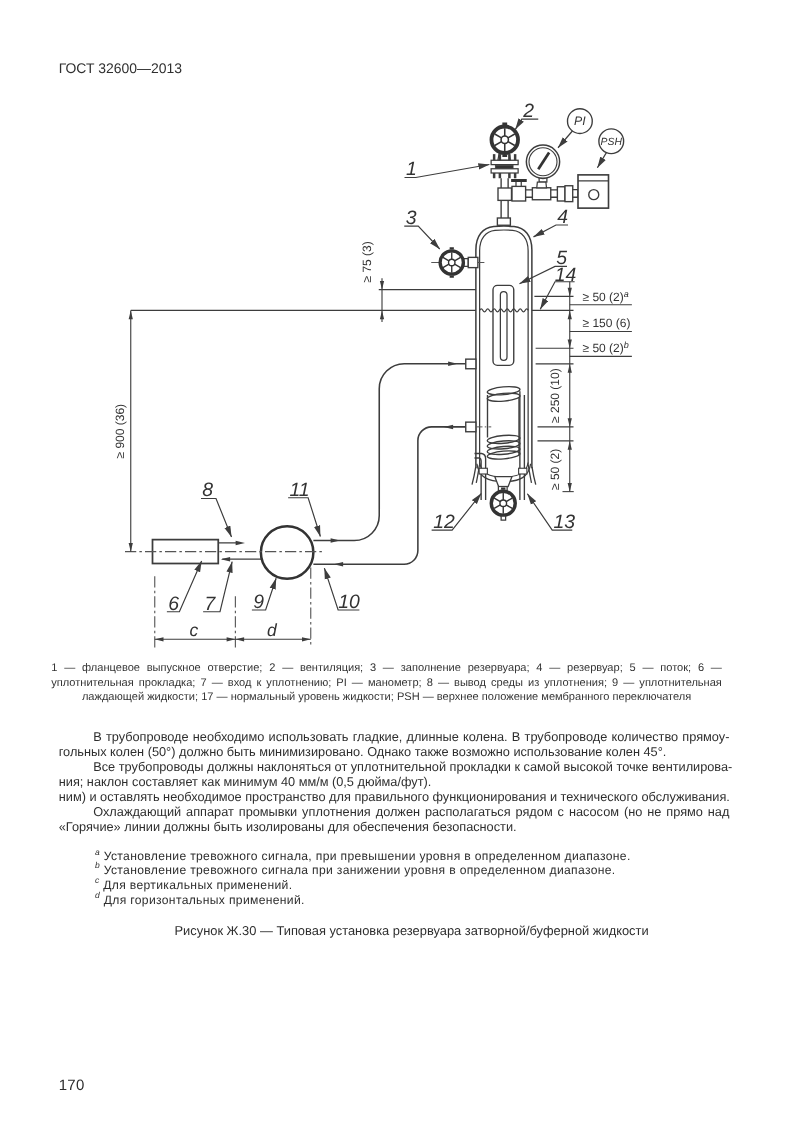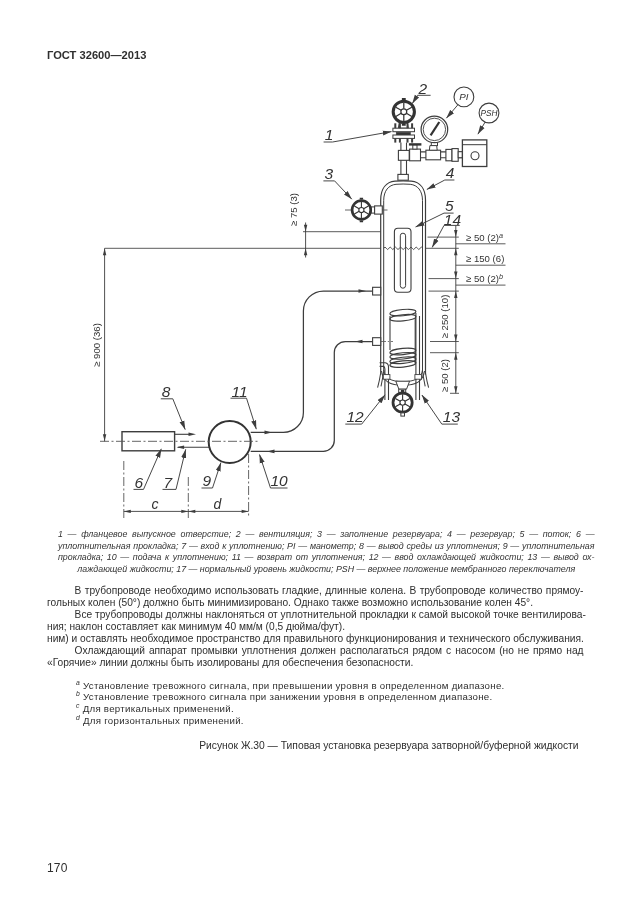--- a/index.html
+++ b/index.html
@@ -4,21 +4,21 @@
 <style>
   html,body{margin:0;padding:0}
   body{width:630px;height:913px;background:#fff;font-family:"Liberation Sans",sans-serif;color:#2f2f2f;position:relative;overflow:hidden}
   .abs{position:absolute}
   .j{text-align:justify;text-align-last:justify;white-space:nowrap}
   .nw{white-space:nowrap}
   sup{font-size:70%;line-height:0;font-style:italic}
 </style>
 </head>
 <body>
-<div class="abs" style="left:47px;top:49.3px;font-weight:bold;font-size:11.15px;line-height:12px">ГОСТ 32600—2013</div>
+<div class="abs" style="left:47px;top:49.3px;font-weight:normal;font-size:11.15px;line-height:12px">ГОСТ 32600—2013</div>
 
 <svg class="abs" style="left:0;top:0" width="630" height="525" viewBox="0 0 630 525" fill="none" stroke-linecap="butt">
 <defs>
 <marker id="ar" viewBox="0 0 10 6.4" refX="9.8" refY="3.2" markerWidth="9" markerHeight="5.8" orient="auto" markerUnits="userSpaceOnUse">
   <path d="M0,0.4 L10,3.2 L0,6 z" fill="#3d3d3d" stroke="none"></path>
 </marker>
 <g id="wh" stroke="#333">
   <circle r="9.4" fill="#fff" stroke-width="2.7"></circle>
   <path d="M-1.7,-11.4 h3.4 M-1.7,11.4 h3.4" stroke-width="1.8"></path>
   <path d="M0,-8.2 V-2.6 M0,8.2 V2.6 M-7.1,-4.1 L-2.3,-1.3 M7.1,4.1 L2.3,1.3 M-7.1,4.1 L-2.3,1.3 M7.1,-4.1 L2.3,-1.3" stroke-width="1.1"></path>
@@ -240,39 +240,38 @@
   <path d="M230.5,398.2 H246.5 L256.3,429.2" marker-end="url(#ar)"></path>
   <path d="M133.5,489.4 H143.5 L161.3,448.8" marker-end="url(#ar)"></path>
   <path d="M162.5,489.4 H176 L185.7,449.3" marker-end="url(#ar)"></path>
   <path d="M201.5,488 H212.5 L220.9,462.6" marker-end="url(#ar)"></path>
   <path d="M287.5,488 H270.5 L259.5,454.5" marker-end="url(#ar)"></path>
   <path d="M345.3,424.1 H361.7 L385,394.8" marker-end="url(#ar)"></path>
   <path d="M457.8,424.1 H441.8 L421.9,395" marker-end="url(#ar)"></path>
 </g>
 </svg>
 
-<div class="abs" style="left:58px;top:528.9px;width:536.5px;font-size:8.85px;line-height:11.77px;font-style:italic;color:#333">
+<div class="abs" style="left:41px;top:528.9px;width:536.5px;font-size:8.85px;line-height:11.77px;color:#333">
   <div class="j">1 — фланцевое выпускное отверстие; 2 — вентиляция; 3 — заполнение резервуара; 4 — резервуар; 5 — поток; 6 —</div>
   <div class="j">уплотнительная прокладка; 7 — вход к уплотнению; PI — манометр; 8 — вывод среды из уплотнения; 9 — уплотнительная</div>
-  <div class="j">прокладка; 10 — подача к уплотнению; 11 — возврат от уплотнения; 12 — ввод охлаждающей жидкости; 13 — вывод ох-</div>
   <div class="nw" style="text-align:center">лаждающей жидкости; 17 — нормальный уровень жидкости; PSH — верхнее положение мембранного переключателя</div>
 </div>
 
 <div class="abs" style="left:47px;top:584.9px;width:536.5px;font-size:10.2px;line-height:12.05px;color:#2e2e2e">
   <div class="j"><span style="display:inline-block;width:27.6px"></span>В трубопроводе необходимо использовать гладкие, длинные колена. В трубопроводе количество прямоу-</div>
   <div class="nw">гольных колен (50°) должно быть минимизировано. Однако также возможно использование колен 45°.</div>
   <div class="j"><span style="display:inline-block;width:27.6px"></span>Все трубопроводы должны наклоняться от уплотнительной прокладки к самой высокой точке вентилирова-</div>
   <div class="nw">ния; наклон составляет как минимум 40 мм/м (0,5 дюйма/фут).</div>
   <div class="j">ним) и оставлять необходимое пространство для правильного функционирования и технического обслуживания.</div>
   <div class="j"><span style="display:inline-block;width:27.6px"></span>Охлаждающий аппарат промывки уплотнения должен располагаться рядом с насосом (но не прямо над</div>
   <div class="nw">«Горячие» линии должны быть изолированы для обеспечения безопасности.</div>
 </div>
 
 <div class="abs" style="left:76px;top:679.5px;width:520px;font-size:9.7px;line-height:11.75px;letter-spacing:0.27px;color:#2e2e2e">
   <div><sup>a</sup> Установление тревожного сигнала, при превышении уровня в определенном диапазоне.</div>
   <div><sup>b</sup> Установление тревожного сигнала при занижении уровня в определенном диапазоне.</div>
   <div><sup>c</sup> Для вертикальных применений.</div>
   <div><sup>d</sup> Для горизонтальных применений.</div>
 </div>
 
-<div class="abs" style="left:42px;top:739.9px;width:536.5px;font-size:10.3px;line-height:12px;text-align:right;color:#2e2e2e">Рисунок Ж.30 — Типовая установка резервуара затворной/буферной жидкости</div>
+<div class="abs" style="left:61px;top:739.9px;width:536.5px;font-size:10.3px;line-height:12px;text-align:center;color:#2e2e2e">Рисунок Ж.30 — Типовая установка резервуара затворной/буферной жидкости</div>
 
 <div class="abs" style="left:47px;top:862px;font-size:12px;line-height:12px;letter-spacing:0.2px;color:#2e2e2e">170</div>
 
 </body></html>

